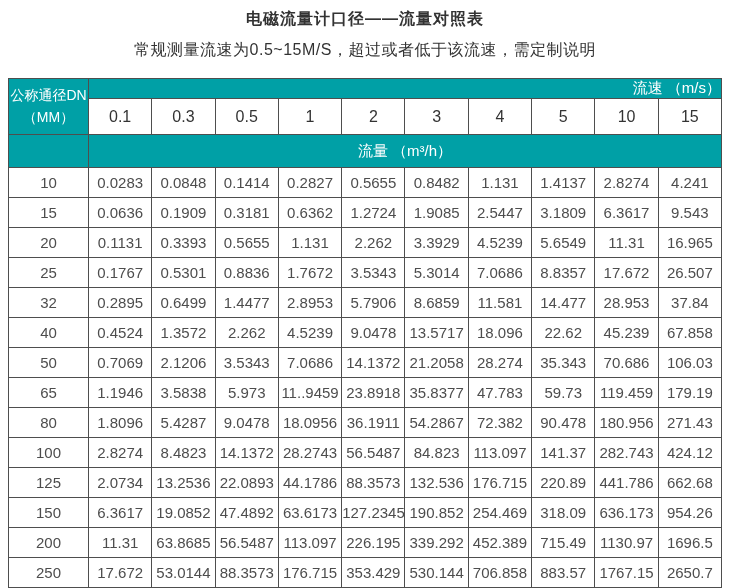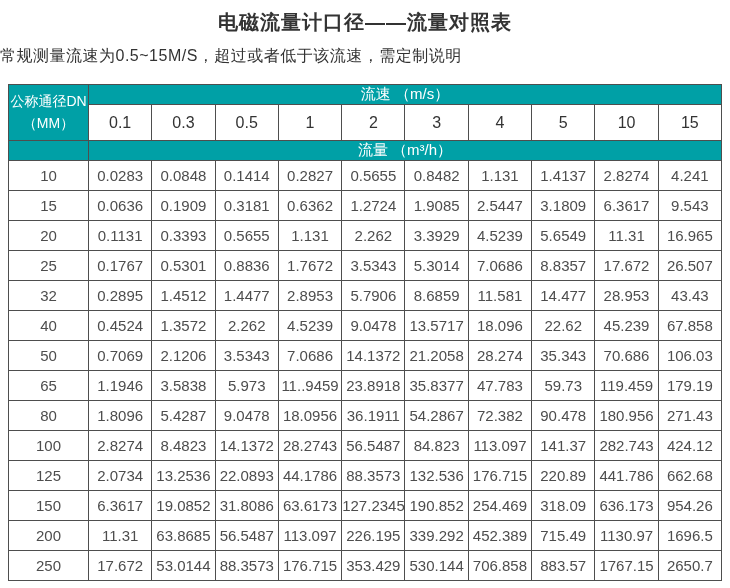--- a/index.html
+++ b/index.html
@@ -11,27 +11,28 @@
   *{box-sizing:border-box;}
   html,body{margin:0;padding:0;}
   body{
     width:730px;
     background:#ffffff;
     font-family:"Liberation Sans","DejaVu Sans",sans-serif;
     color:var(--text-dark);
   }
   .page-title{
     text-align:center;
-    font-size:20px;
+    font-size:16px;
     font-weight:700;
     color:#333;
     padding-top:9px;
     letter-spacing:1px;
   }
   .page-subtitle{
+    text-align:center;
     font-size:16px;
     color:#333;
     margin-top:10px;
     letter-spacing:0.5px;
   }
   table.flow-table{
     border-collapse:collapse;
     table-layout:fixed;
     width:714px;
     margin:17px 8px 2px 8px;
@@ -49,30 +50,30 @@
     background:var(--teal);
     color:#ffffff;
     font-weight:400;
   }
   .corner-cell{
     font-size:14px;
     line-height:1.55;
     font-weight:400;
   }
   tr.vel-header-row{height:14px;}
-  tr.vel-header-row th.span-header{font-size:15px;}
+  tr.vel-header-row th.span-header{font-size:15px;text-align:right;}
   tr.vel-values-row{height:36px;}
   tr.vel-values-row th{
     background:#ffffff;
     color:#333333;
     font-size:16px;
     font-weight:400;
     margin-left:36px;
   }
-  tr.flow-header-row{height:20px;}
+  tr.flow-header-row{height:33px;}
   tr.flow-header-row th.span-header{font-size:15px;}
   tbody.flow-body tr{height:30px;}
   tbody.flow-body td{
     color:var(--text-gray);
     font-size:15px;
     background:#ffffff;
   }
 </style>
 </head>
 <body>
@@ -162,29 +163,29 @@
         <td>3.5343</td>
         <td>5.3014</td>
         <td>7.0686</td>
         <td>8.8357</td>
         <td>17.672</td>
         <td>26.507</td>
       </tr>
       <tr>
         <td>32</td>
         <td>0.2895</td>
-        <td>1.4512</td>
+        <td>0.6499</td>
         <td>1.4477</td>
         <td>2.8953</td>
         <td>5.7906</td>
         <td>8.6859</td>
         <td>11.581</td>
         <td>14.477</td>
         <td>28.953</td>
-        <td>43.43</td>
+        <td>37.84</td>
       </tr>
       <tr>
         <td>40</td>
         <td>0.4524</td>
         <td>1.3572</td>
         <td>2.262</td>
         <td>4.5239</td>
         <td>9.0478</td>
         <td>13.5717</td>
         <td>18.096</td>
@@ -254,21 +255,21 @@
         <td>132.536</td>
         <td>176.715</td>
         <td>220.89</td>
         <td>441.786</td>
         <td>662.68</td>
       </tr>
       <tr>
         <td>150</td>
         <td>6.3617</td>
         <td>19.0852</td>
-        <td>31.8086</td>
+        <td>47.4892</td>
         <td>63.6173</td>
         <td>127.2345</td>
         <td>190.852</td>
         <td>254.469</td>
         <td>318.09</td>
         <td>636.173</td>
         <td>954.26</td>
       </tr>
       <tr>
         <td>200</td>

